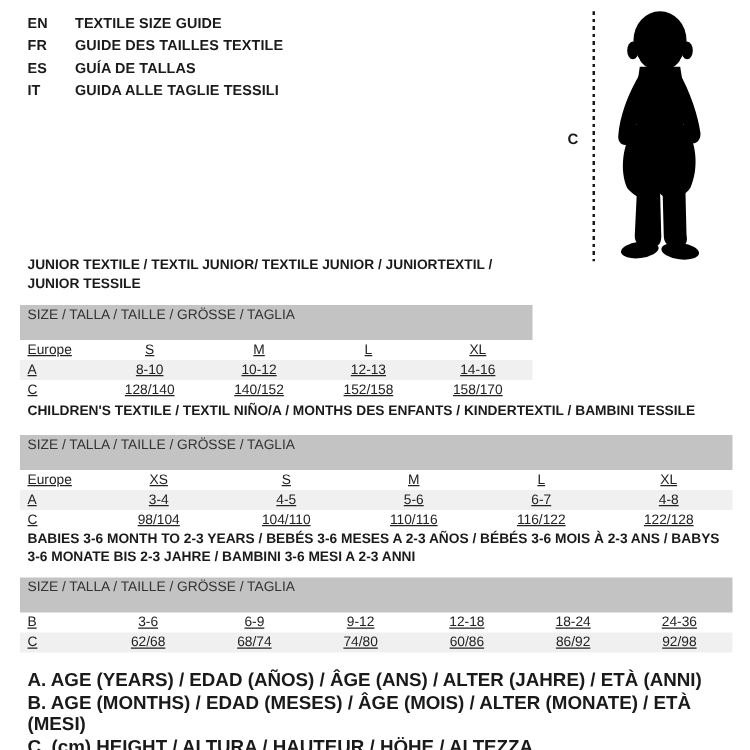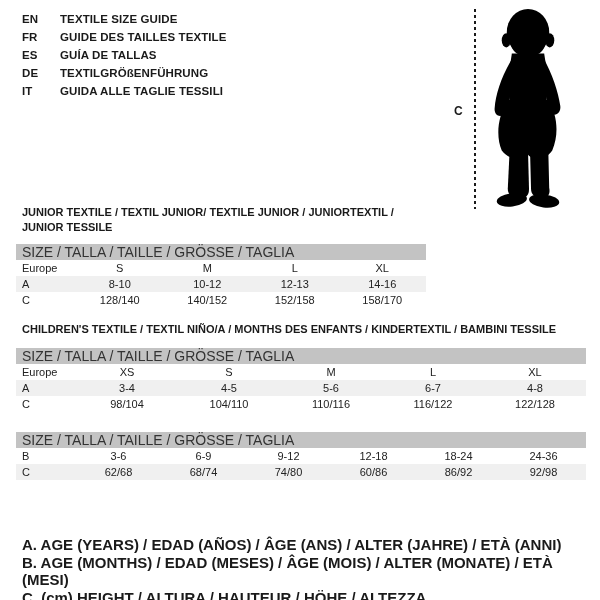--- a/index.html
+++ b/index.html
@@ -29,23 +29,23 @@
   .fig-baby{position:absolute;left:481px;top:7px;}
   
   .size-section{position:absolute;left:16px;}
   #t1{top:205px;width:410px;}
   #t2{top:322px;width:570px;}
   #t3{top:424px;width:570px;}
   .tbl-title{font-weight:bold;font-size:11px;line-height:15px;margin:0 0 0 6px;}
   #t1 .tbl{margin-top:9px;}
   #t2 .tbl{margin-top:11px;}
   #t3 .tbl{margin-top:8px;}
-  .tbl-bar{height:16px;background:var(--bar);color:#333;
-    font-size:14px;line-height:16px;padding-left:6px;}
-  .tbl-row{display:grid;height:16px;align-items:center;font-size:11px;color:#222;}
+  .tbl-bar{height:28px;background:var(--bar);color:#333;
+    font-size:11px;line-height:16px;padding-left:6px;}
+  .tbl-row{display:grid;height:16px;align-items:center;font-size:11px;color:#222;text-decoration:underline;}
   .tbl-row.shaded{background:var(--stripe);}
   .tbl-label{padding-left:6px;text-align:left;}
   .tbl-cell{text-align:center;}
   
   .footnotes{position:absolute;left:22px;top:536px;
     font-weight:bold;font-size:15px;line-height:17.5px;}
 </style>
 </head>
 <body>
 
@@ -56,24 +56,20 @@
       <span class="lang-code">EN</span>
       <span class="lang-text">TEXTILE SIZE GUIDE</span>
     </div>
     <div class="lang-row">
       <span class="lang-code">FR</span>
       <span class="lang-text">GUIDE DES TAILLES TEXTILE</span>
     </div>
     <div class="lang-row">
       <span class="lang-code">ES</span>
       <span class="lang-text">GUÍA DE TALLAS</span>
-    </div>
-    <div class="lang-row">
-      <span class="lang-code">DE</span>
-      <span class="lang-text">TEXTILGRÖßENFÜHRUNG</span>
     </div>
     <div class="lang-row">
       <span class="lang-code">IT</span>
       <span class="lang-text">GUIDA ALLE TAGLIE TESSILI</span>
     </div>
   </div>
 
   <div class="fig-line"></div>
   <div class="fig-label">C</div>
   <svg class="fig-baby" width="94" height="202" viewBox="0 0 92 200" aria-hidden="true">
@@ -154,20 +150,21 @@
           <div class="tbl-cell">98/104</div>
           <div class="tbl-cell">104/110</div>
           <div class="tbl-cell">110/116</div>
           <div class="tbl-cell">116/122</div>
           <div class="tbl-cell">122/128</div>
         </div>
       </div>
   </section>
 
   <section id="t3" class="size-section">
+    <h2 class="tbl-title">BABIES 3-6 MONTH TO 2-3 YEARS / BEBÉS 3-6 MESES A 2-3 AÑOS / BÉBÉS 3-6 MOIS À 2-3 ANS / BABYS 3-6 MONATE BIS 2-3 JAHRE / BAMBINI 3-6 MESI A 2-3 ANNI</h2>
     <div class="tbl">
         <div class="tbl-bar">SIZE / TALLA / TAILLE / GRÖSSE / TAGLIA</div>
         <div class="tbl-row" style="grid-template-columns: 60px repeat(6, 1fr);">
           <div class="tbl-label">B</div>
           <div class="tbl-cell">3-6</div>
           <div class="tbl-cell">6-9</div>
           <div class="tbl-cell">9-12</div>
           <div class="tbl-cell">12-18</div>
           <div class="tbl-cell">18-24</div>
           <div class="tbl-cell">24-36</div>

